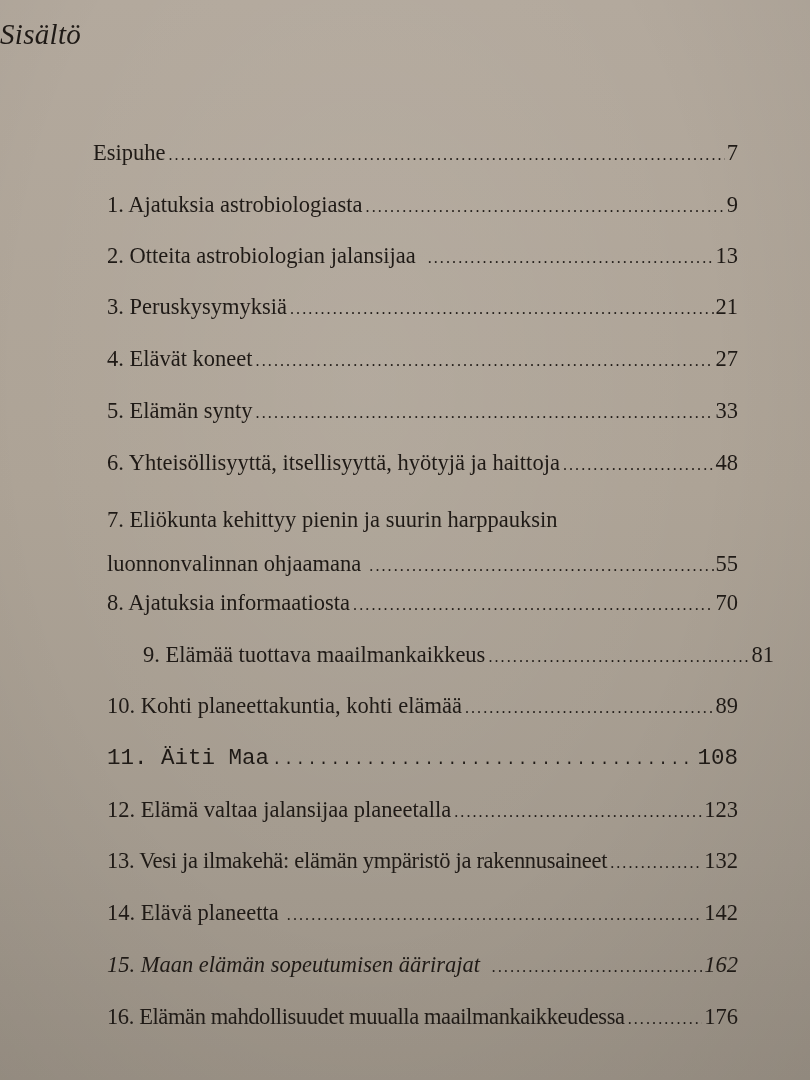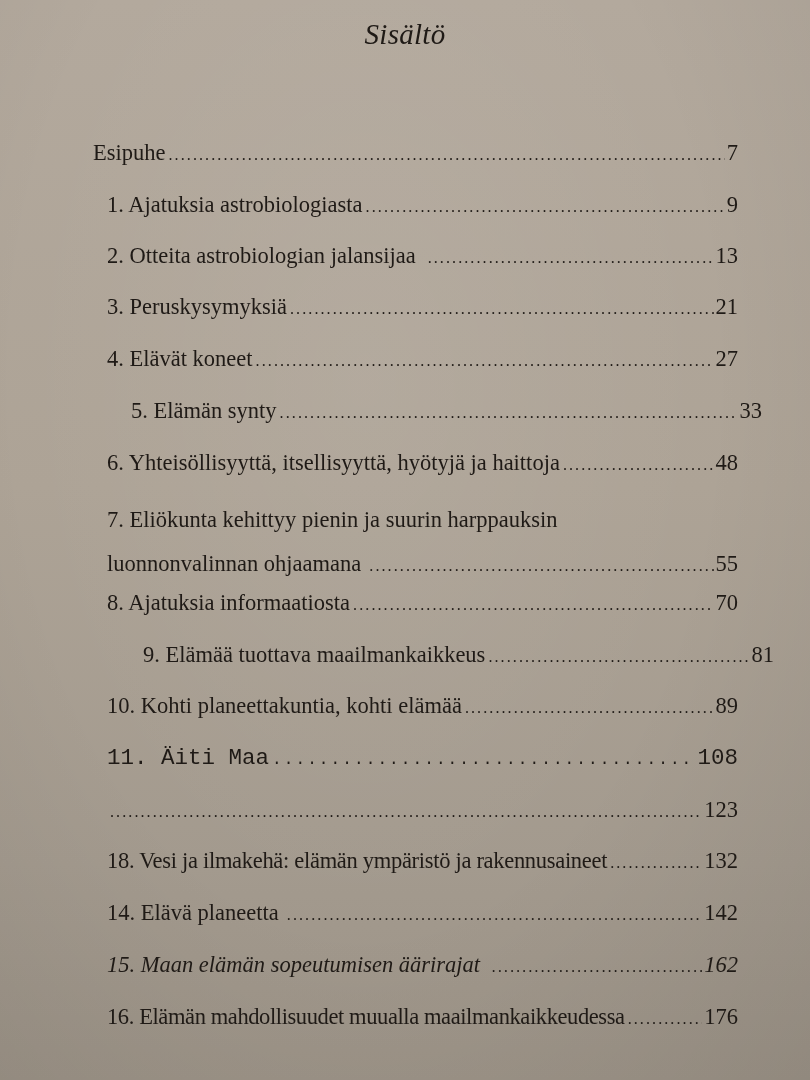--- a/index.html
+++ b/index.html
@@ -19,21 +19,21 @@
       position: absolute;
       inset: 0;
       background: radial-gradient(ellipse at 45% 35%, rgba(255,255,255,0.06) 0%, rgba(0,0,0,0) 55%, rgba(0,0,0,0.07) 100%);
       pointer-events: none;
     }
     .page-title {
       position: absolute;
       top: 18px;
       left: 0;
       width: 810px;
-      text-align: center;
+      text-align: left;
       font-style: italic;
       font-size: 29px;
       letter-spacing: 0.3px;
     }
     .toc {
       position: absolute;
       left: 93px;
       width: 645px;
       top: 0;
     }
@@ -108,21 +108,21 @@
   </div>
 
   <div class="toc-entry indent" style="top:346px;">
     <div class="line">
       <span class="title-text"><span>4.</span> <span>Elävät koneet</span></span>
       <span class="leader"></span>
       <span class="page-num">27</span>
     </div>
   </div>
 
-  <div class="toc-entry indent" style="top:398px;margin-left:24px;">
+  <div class="toc-entry indent" style="top:398px;">
     <div class="line">
       <span class="title-text"><span>5.</span> <span>Elämän synty</span></span>
       <span class="leader"></span>
       <span class="page-num">33</span>
     </div>
   </div>
 
   <div class="toc-entry indent" style="top:450px;">
     <div class="line">
       <span class="title-text"><span>6.</span> <span>Yhteisöllisyyttä, itsellisyyttä, hyötyjä ja haittoja</span></span>
@@ -169,28 +169,29 @@
   <div class="toc-entry indent" style="top:745px;font-family:Liberation Mono, monospace;">
     <div class="line">
       <span class="title-text"><span>11.</span> <span>Äiti Maa</span></span>
       <span class="leader"></span>
       <span class="page-num">108</span>
     </div>
   </div>
 
   <div class="toc-entry indent" style="top:797px;">
     <div class="line">
+      <span class="title-text"><span>12.</span> <span>Elämä valtaa jalansijaa planeetalla</span></span>
       <span class="leader"></span>
       <span class="page-num">123</span>
     </div>
   </div>
 
   <div class="toc-entry indent" style="top:848px;">
     <div class="line">
-      <span class="title-text" style="letter-spacing:-0.3px;"><span>18.</span> <span>Vesi ja ilmakehä: elämän ympäristö ja rakennusaineet</span></span>
+      <span class="title-text" style="letter-spacing:-0.3px;"><span>13.</span> <span>Vesi ja ilmakehä: elämän ympäristö ja rakennusaineet</span></span>
       <span class="leader"></span>
       <span class="page-num">132</span>
     </div>
   </div>
 
   <div class="toc-entry indent" style="top:900px;">
     <div class="line">
       <span class="title-text"><span>14.</span> <span>Elävä planeetta</span></span>
       <span class="leader" style="margin-left:8px;"></span>
       <span class="page-num">142</span>

